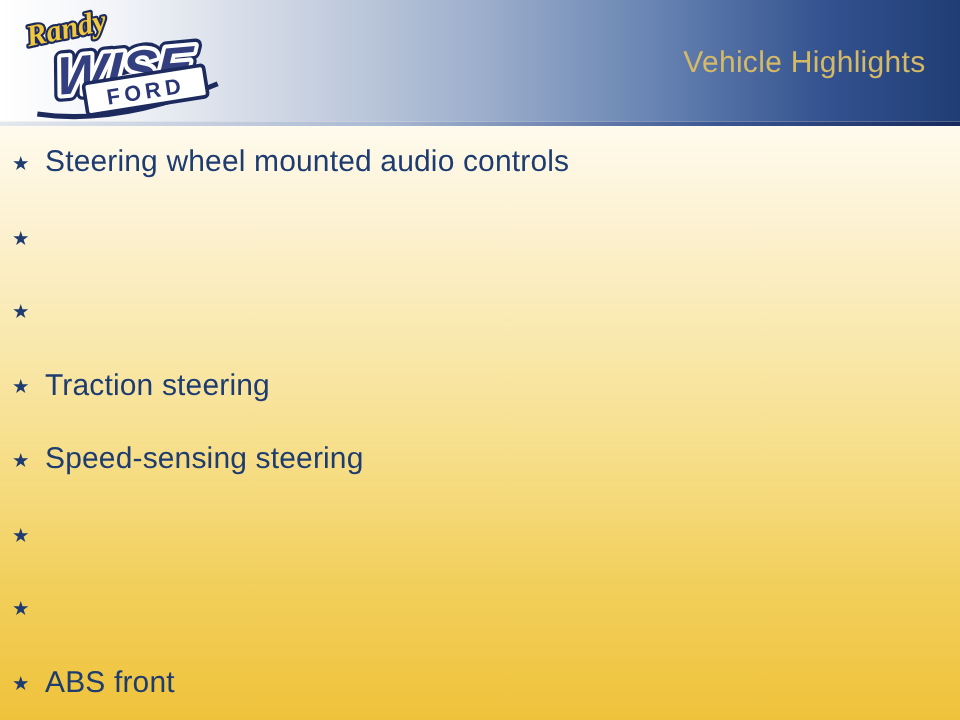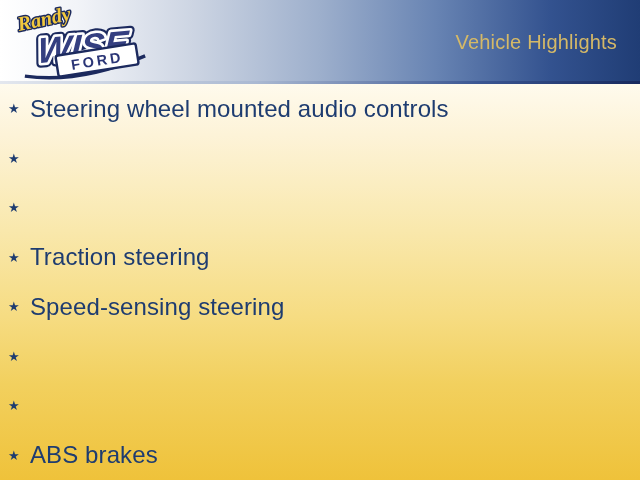--- a/index.html
+++ b/index.html
@@ -85,21 +85,21 @@
     box-sizing: border-box;
   }
   .bullet {
     width: 22px;
     font-size: 13px;
     color: #1e3c70;
     text-align: left;
     flex: 0 0 22px;
   }
   .highlight-label {
-    font-size: 24px;
+    font-size: 20px;
     color: #1e3c70;
     letter-spacing: 0.1px;
   }
 </style>
 </head>
 <body>
 
 <div class="page">
 
   <div class="header">
@@ -148,17 +148,17 @@
       <span class="highlight-label">Speed-sensing steering</span>
     </li>
     <li class="highlight-row">
       <span class="bullet">★</span>
     </li>
     <li class="highlight-row">
       <span class="bullet">★</span>
     </li>
     <li class="highlight-row">
       <span class="bullet">★</span>
-      <span class="highlight-label">ABS brakes</span>
+      <span class="highlight-label">ABS front</span>
     </li>
   </ul>
 
 </div>
 
 </body></html>

